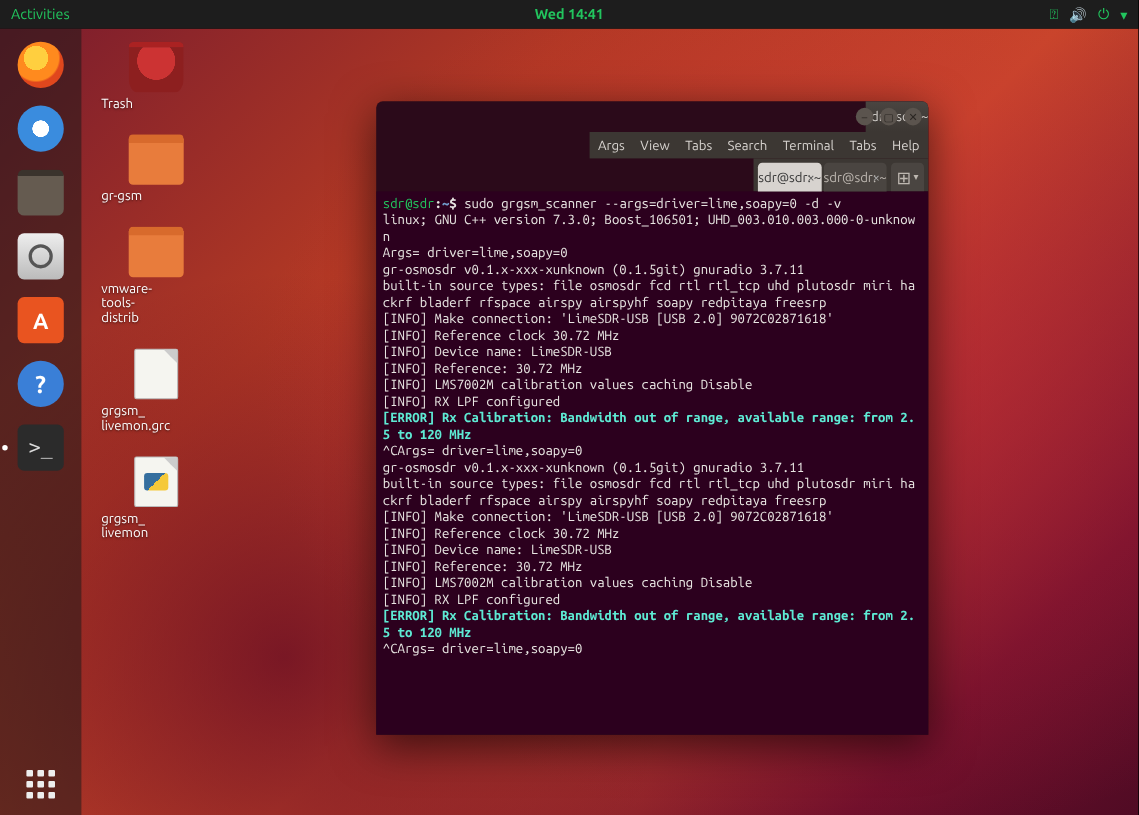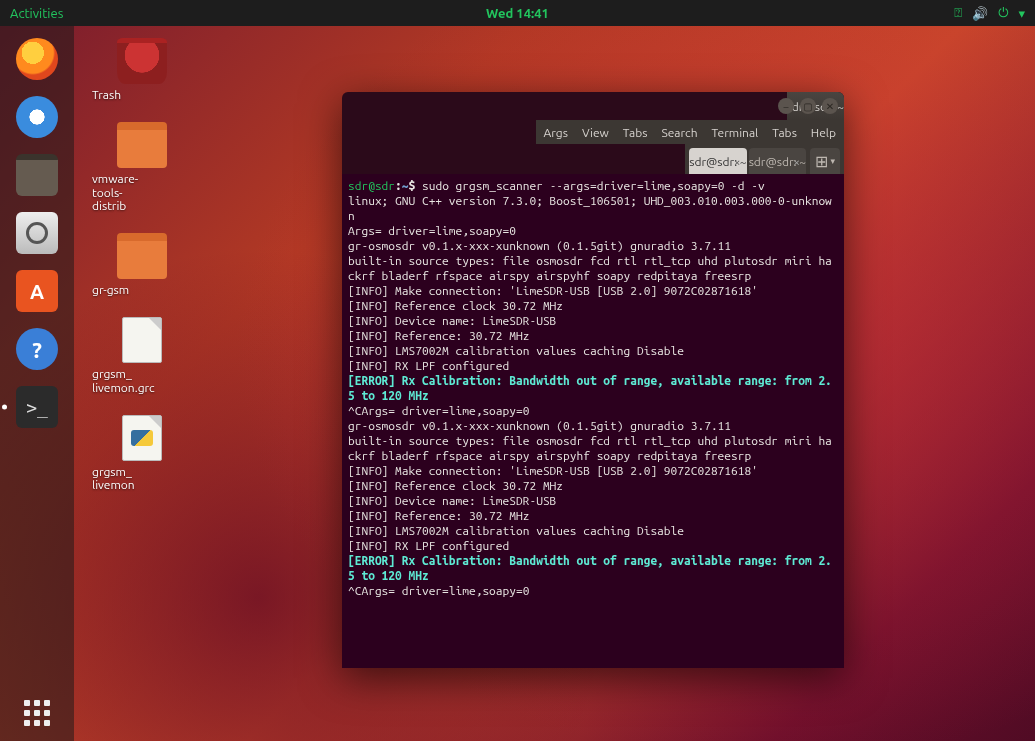--- a/index.html
+++ b/index.html
@@ -189,27 +189,27 @@
     </div>
   </div>
 
   <div class="desktop-icons" id="deskicons">
       <div class="di">
         <div class="pic trash"></div>
         <div style="white-space: pre-line;">Trash</div>
       </div>
       <div class="di">
         <div class="pic folder"></div>
+        <div style="white-space: pre-line;">gr-gsm</div>
+      </div>
+      <div class="di">
+        <div class="pic folder"></div>
         <div style="white-space: pre-line;">vmware-
 tools-
 distrib</div>
-      </div>
-      <div class="di">
-        <div class="pic folder"></div>
-        <div style="white-space: pre-line;">gr-gsm</div>
       </div>
       <div class="di">
         <div class="pic file"></div>
         <div style="white-space: pre-line;">grgsm_
 livemon.grc</div>
       </div>
       <div class="di">
         <div class="pic file py"></div>
         <div style="white-space: pre-line;">grgsm_
 livemon</div>

